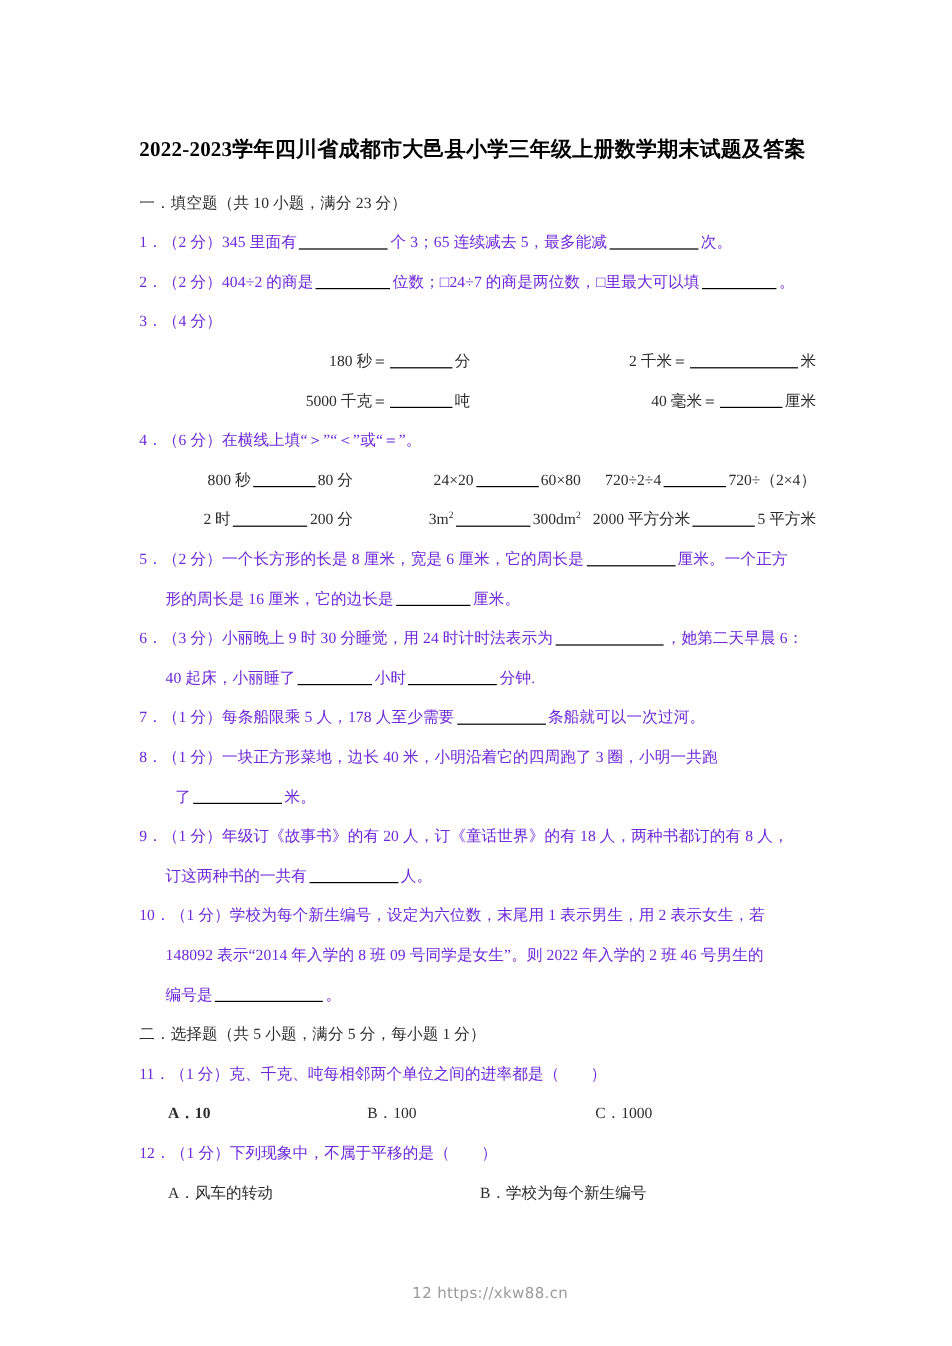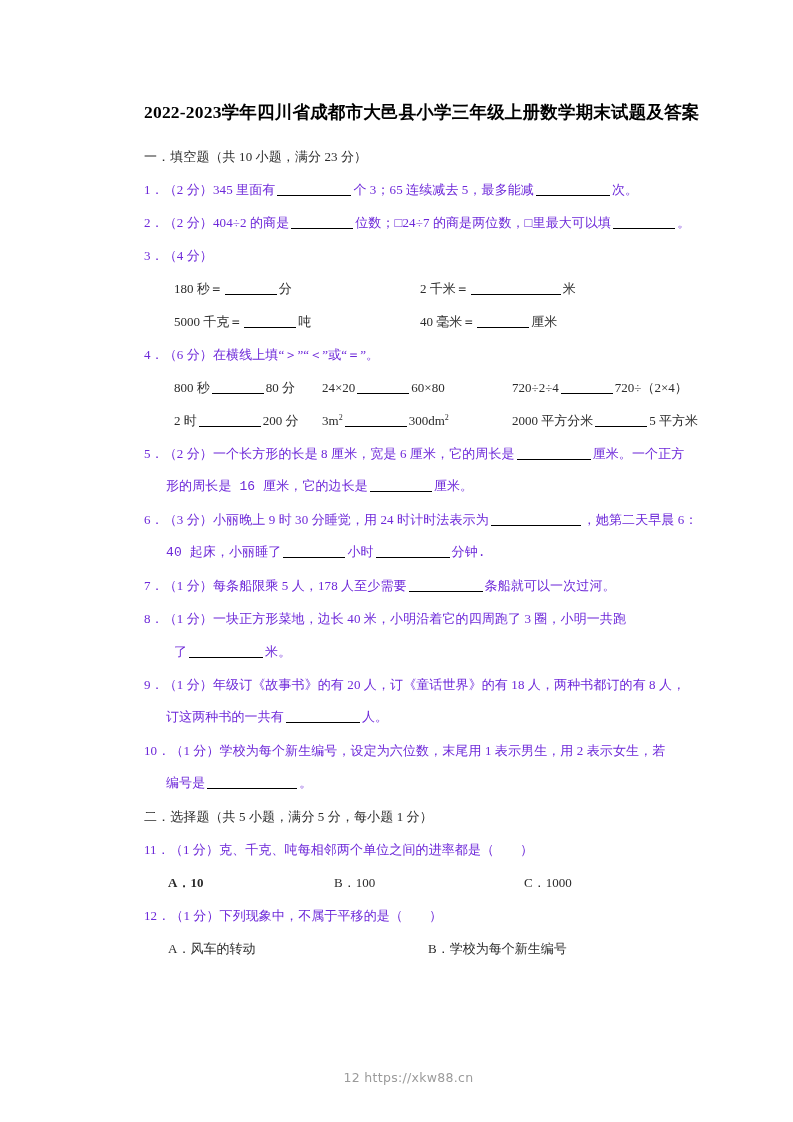--- a/index.html
+++ b/index.html
@@ -21,23 +21,22 @@
     position: absolute;
     left: 0; top: 0;
     width: 793px;
     height: 1122px;
     background: #fff;
   }
 
   .content {
     position: absolute;
     left: 116px;
-    top: 96px;
+    top: 108px;
     width: 564px;
-    margin-left: 28px;
   }
 
   
   .doc-title {
     font-size: 17.5px;
     font-weight: bold;
     line-height: 32px;
     letter-spacing: 0.2px;
     color: #000;
     margin: 0 0 12px 0;
@@ -56,21 +55,20 @@
   .q {
     font-size: 13px;
     line-height: 33px;
     color: #6d28d9;
     letter-spacing: 0.1px;
     white-space: nowrap;
   }
 
   .q-indent {
     padding-left: 22px;
-    font-family: Liberation Mono, monospace;
   }
   .q-indent2 {
     padding-left: 30px;
   }
 
   
   .blank {
     display: inline-block;
     border-bottom: 1px solid #000;
     height: 13px;
@@ -92,20 +90,21 @@
   .row3 {
     display: block;
     font-size: 13px;
     line-height: 33px;
     color: #2b2b2b;
     white-space: nowrap;
   }
   .cell {
     display: inline-block;
     vertical-align: top;
+    text-align: right;
   }
   .c-a { width: 276px; padding-left: 30px; box-sizing: border-box; }
   .c-b { width: 288px; box-sizing: border-box; }
 
   .cmp-a { width: 178px; padding-left: 30px; box-sizing: border-box; }
   .cmp-b { width: 190px; box-sizing: border-box; }
   .cmp-c { width: 196px; box-sizing: border-box; }
 
   
   .choices {
@@ -202,20 +201,23 @@
       <span>9．（1 分）年级订《故事书》的有 20 人，订《童话世界》的有 18 人，两种书都订的有 8 人，</span>
     </div>
     <div class="q q-indent">
       <span>订这两种书的一共有</span><span class="blank b-l"></span><span>人。</span>
     </div>
 
     <div class="q">
       <span>10．（1 分）学校为每个新生编号，设定为六位数，末尾用 1 表示男生，用 2 表示女生，若</span>
     </div>
     <div class="q q-indent">
+      <span>148092 表示“2014 年入学的 8 班 09 号同学是女生”。则 2022 年入学的 2 班 46 号男生的</span>
+    </div>
+    <div class="q q-indent">
       <span>编号是</span><span class="blank b-xl"></span><span>。</span>
     </div>
 
     <div class="section-head">二．选择题（共 5 小题，满分 5 分，每小题 1 分）</div>
 
     <div class="q">
       <span>11．（1 分）克、千克、吨每相邻两个单位之间的进率都是（　　）</span>
     </div>
     <div class="choices">
       <span class="ch ch3-a">A．10</span><span class="ch ch3-b">B．100</span><span class="ch ch3-c">C．1000</span>

